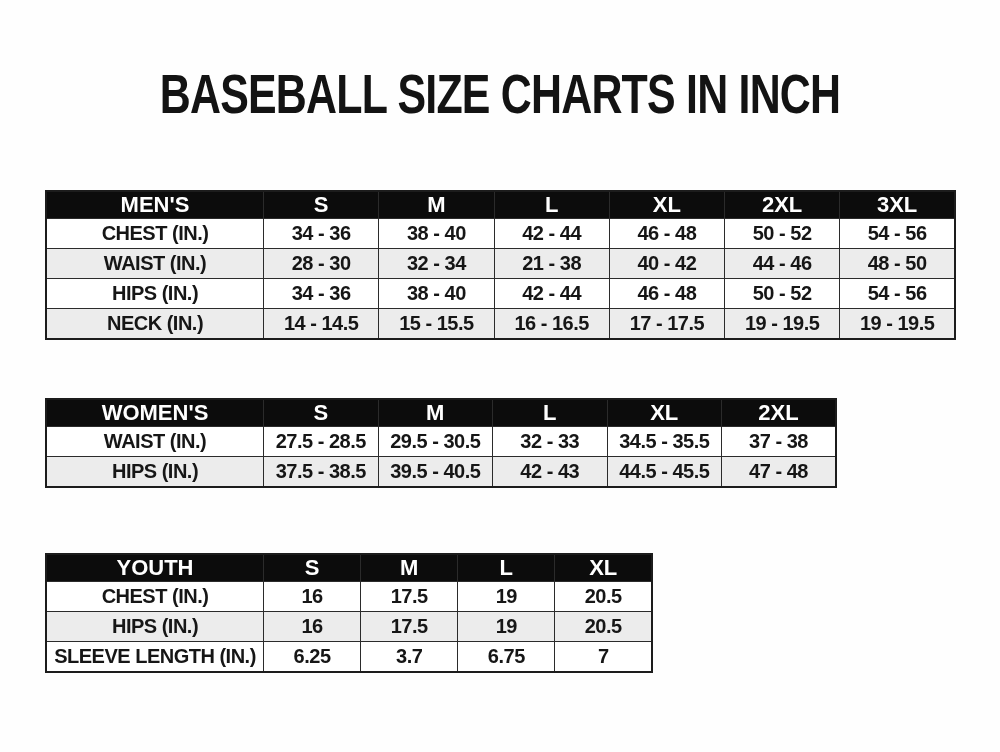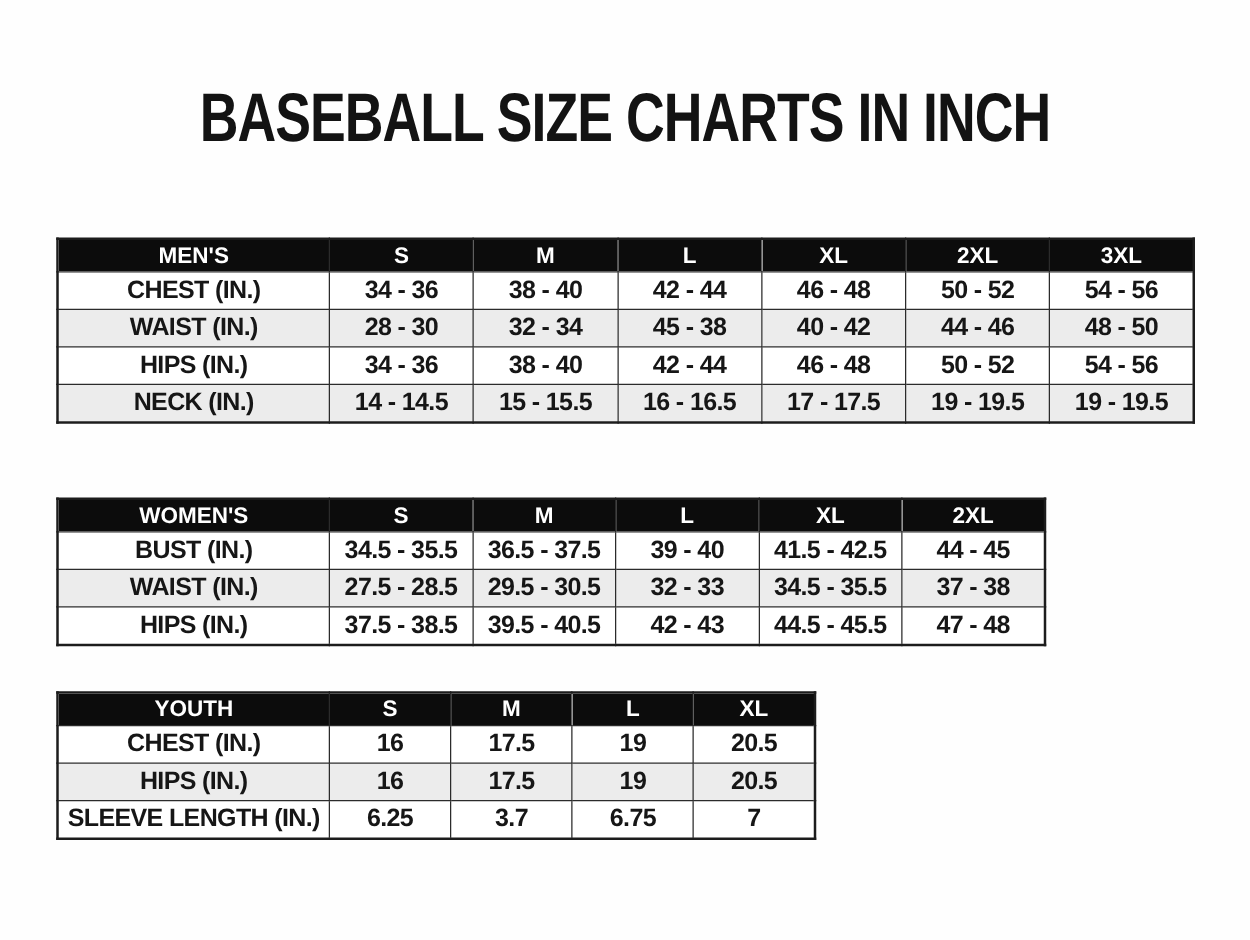--- a/index.html
+++ b/index.html
@@ -40,21 +40,21 @@
   .size-table th, .size-table td {
     border: 1.5px solid #2b2b2b;
     padding: 0 4px;
     text-align: center;
     overflow: hidden;
     white-space: nowrap;
   }
   .size-table th {
     background: #0c0c0c;
     color: #ffffff;
-    font-size: 18px;
+    font-size: 22px;
     font-weight: bold;
     height: 25px;
     letter-spacing: 0px;
   }
   .size-table td {
     font-size: 20px;
     font-weight: bold;
     color: #161616;
     height: 29px;
     letter-spacing: -0.5px;
@@ -94,21 +94,21 @@
         <td>38 - 40</td>
         <td>42 - 44</td>
         <td>46 - 48</td>
         <td>50 - 52</td>
         <td>54 - 56</td>
       </tr>
       <tr>
         <td>WAIST (IN.)</td>
         <td>28 - 30</td>
         <td>32 - 34</td>
-        <td>45 - 38</td>
+        <td>21 - 38</td>
         <td>40 - 42</td>
         <td>44 - 46</td>
         <td>48 - 50</td>
       </tr>
       <tr>
         <td>HIPS (IN.)</td>
         <td>34 - 36</td>
         <td>38 - 40</td>
         <td>42 - 44</td>
         <td>46 - 48</td>
@@ -132,28 +132,20 @@
       <tr>
         <th>WOMEN'S</th>
         <th>S</th>
         <th>M</th>
         <th>L</th>
         <th>XL</th>
         <th>2XL</th>
       </tr>
     </thead>
     <tbody>
-      <tr>
-        <td>BUST (IN.)</td>
-        <td>34.5 - 35.5</td>
-        <td>36.5 - 37.5</td>
-        <td>39 - 40</td>
-        <td>41.5 - 42.5</td>
-        <td>44 - 45</td>
-      </tr>
       <tr>
         <td>WAIST (IN.)</td>
         <td>27.5 - 28.5</td>
         <td>29.5 - 30.5</td>
         <td>32 - 33</td>
         <td>34.5 - 35.5</td>
         <td>37 - 38</td>
       </tr>
       <tr>
         <td>HIPS (IN.)</td>

